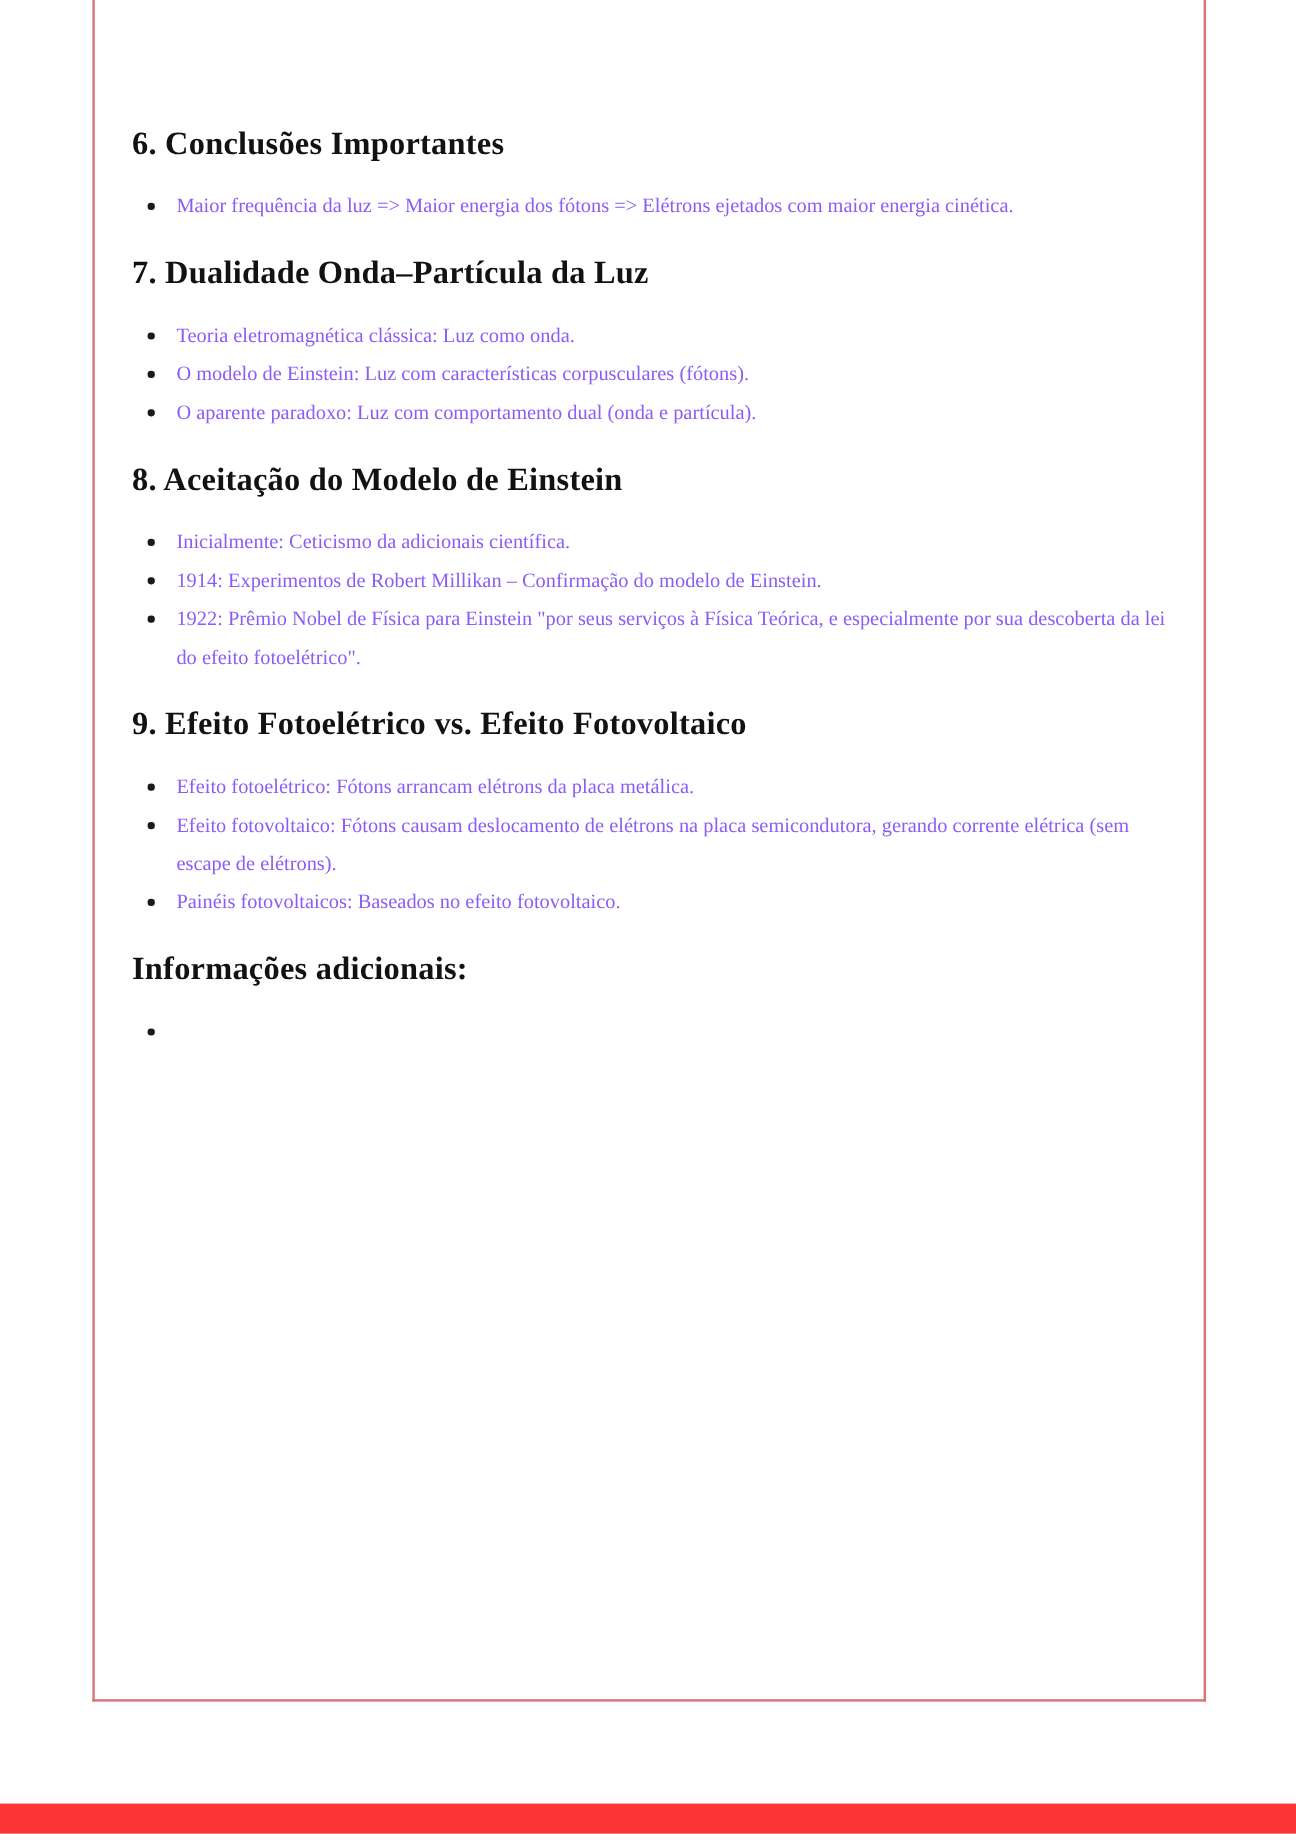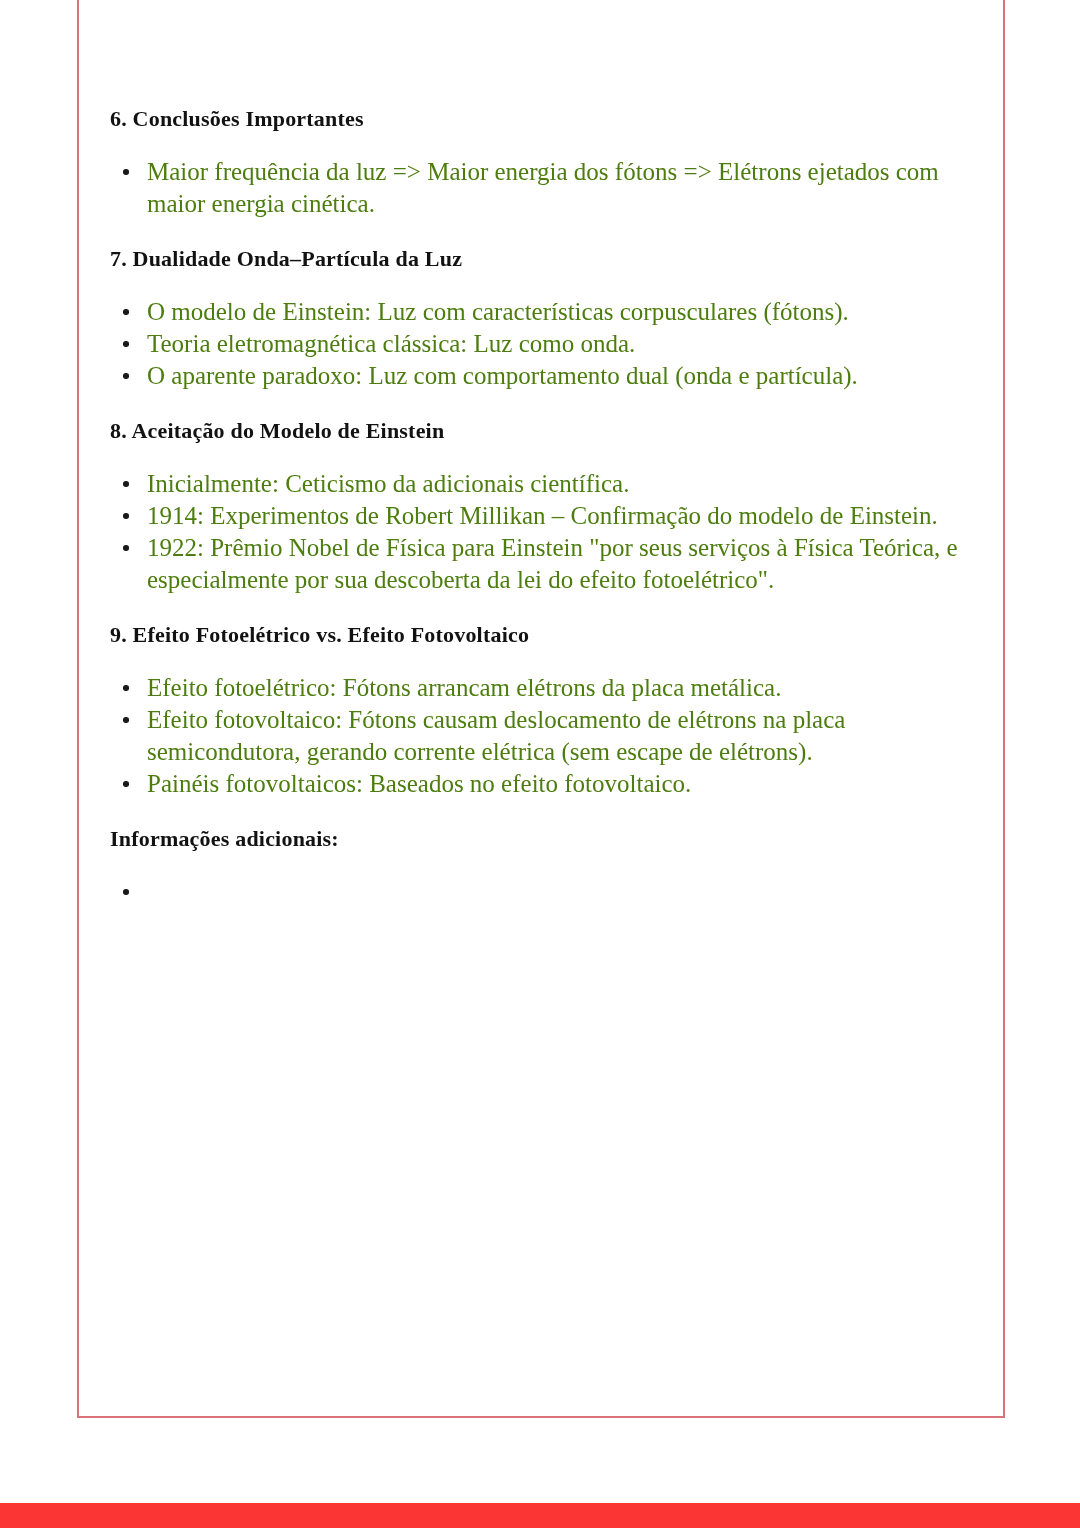--- a/index.html
+++ b/index.html
@@ -46,41 +46,41 @@
 
   
   .content {
     position: absolute;
     left: 110px;
     top: 104px;
     width: 866px;
   }
 
   h2.section-heading {
-    font-size: 22px;
+    font-size: 27px;
     font-weight: bold;
     line-height: 30px;
     letter-spacing: 0.2px;
     margin: 0;
     padding: 0;
     color: #121212;
   }
 
   ul.bullets {
     list-style: none;
     margin: 0;
     padding: 0;
   }
 
   ul.bullets > li {
     position: relative;
     padding-left: 37px;
-    font-size: 25px;
+    font-size: 17px;
     line-height: 32px;
-    color: #4d7c0f;
+    color: #8b5cf6;
     margin: 0;
     font-family: Liberation Serif, serif;
   }
 
   ul.bullets > li .bullet-dot {
     position: absolute;
     left: 13px;
     top: 13px;
     width: 5.5px;
     height: 5.5px;
@@ -107,25 +107,25 @@
       <span>Maior frequência da luz =&gt; Maior energia dos fótons =&gt; Elétrons ejetados com maior energia cinética.</span>
     </li>
   </ul>
   <div class="gap-after-list"></div>
 
   <h2 class="section-heading">7. Dualidade Onda–Partícula da Luz</h2>
   <div class="gap-after-heading"></div>
   <ul class="bullets">
     <li>
       <span class="bullet-dot"></span>
-      <span>O modelo de Einstein: Luz com características corpusculares (fótons).</span>
+      <span>Teoria eletromagnética clássica: Luz como onda.</span>
     </li>
     <li>
       <span class="bullet-dot"></span>
-      <span>Teoria eletromagnética clássica: Luz como onda.</span>
+      <span>O modelo de Einstein: Luz com características corpusculares (fótons).</span>
     </li>
     <li>
       <span class="bullet-dot"></span>
       <span>O aparente paradoxo: Luz com comportamento dual (onda e partícula).</span>
     </li>
   </ul>
   <div class="gap-after-list"></div>
 
   <h2 class="section-heading">8. Aceitação do Modelo de Einstein</h2>
   <div class="gap-after-heading"></div>

